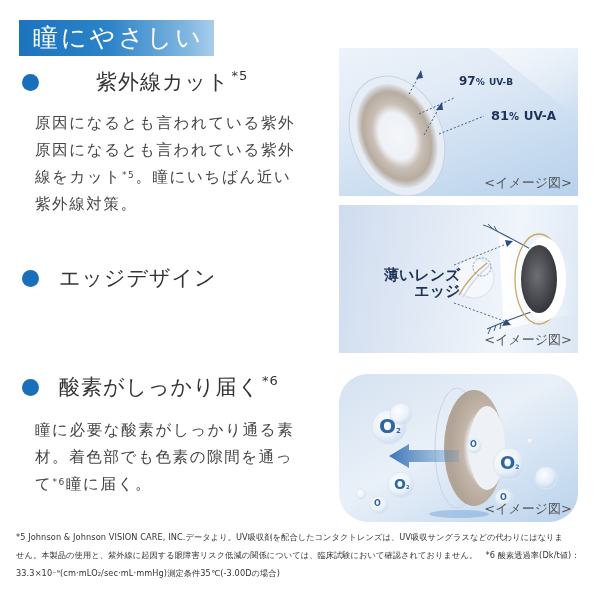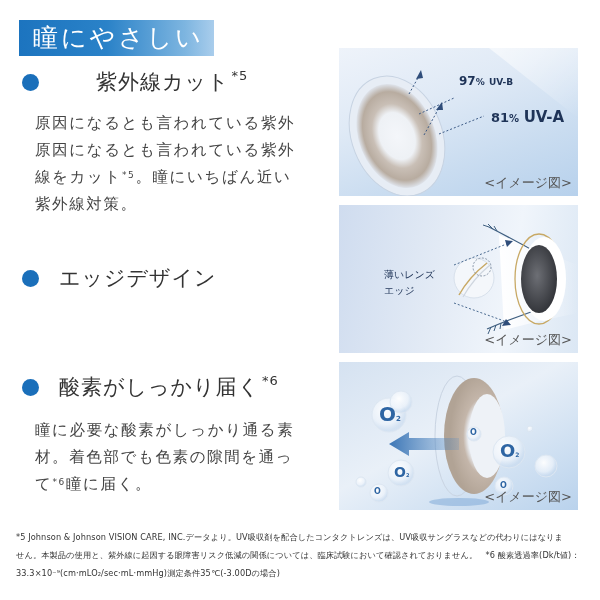--- a/index.html
+++ b/index.html
@@ -35,26 +35,26 @@
     position: absolute; right: 6px; bottom: 4px; font-size: 13px; color: #555;
   }
 
   
   #panel-uv { top: 48px;
     background: linear-gradient(160deg, #eef3fa 0%, #e0eaf6 35%, #c9dcf0 70%, #b7d1ec 100%); }
   
   #panel-edge { top: 205px;
     background: linear-gradient(100deg, #cfdcef 0%, #e2eaf5 40%, #f0f5fb 70%, #dbe7f4 100%); }
   
-  #panel-oxygen { top: 362px;
-    background: linear-gradient(150deg, #d5e2f1 0%, #e9f0f8 45%, #cfe0f2 75%, #b9d2ec 100%); }
+  #panel-oxygen { top: 374px;
+    background: linear-gradient(150deg, #d5e2f1 0%, #e9f0f8 45%, #cfe0f2 75%, #b9d2ec 100%); border-radius: 29px; }
 
   .uv-label { position: absolute; color: #1e3357; font-weight: bold; font-size: 12px; margin-top: 14px; }
   .uv-label .pct { font-size: 9px; }
-  .edge-label { position: absolute; color: #1e3357; font-weight: normal; font-size: 10px; text-align: left; line-height: 16px; }
+  .edge-label { position: absolute; color: #1e3357; font-weight: bold; font-size: 15px; text-align: right; line-height: 16px; }
 
   .footnote {
     position: absolute; left: 16px; top: 528px; width: 572px;
     font-size: 8.2px; line-height: 18px; color: #333; letter-spacing: 0.1px;
   }
 </style>
 </head>
 <body>
 
 <div class="title-banner">瞳にやさしい</div>
@@ -92,21 +92,21 @@
     <polygon points="82,22 77,31 84,30" fill="#2f4d7a"></polygon>
     <line x1="80" y1="66" x2="115" y2="50" stroke="#3d5b86" stroke-width="1" stroke-dasharray="2,2"></line>
     <line x1="85" y1="87" x2="100" y2="60" stroke="#3d5b86" stroke-width="1" stroke-dasharray="2,2"></line>
     <polygon points="103,54 97,62 104,62" fill="#2f4d7a"></polygon>
     <line x1="100" y1="86" x2="145" y2="68" stroke="#3d5b86" stroke-width="1" stroke-dasharray="2,2"></line>
   </svg>
   <div class="uv-label" style="left:120px; top:12px;">
     <span>97</span><span class="pct">%</span> <span class="pct">UV-B</span>
   </div>
   <div class="uv-label" style="left:152px; top:46px; font-size:13px;">
-    <span>81</span><span class="pct" style="font-size:10px;">%</span> <span class="pct" style="font-size:15px;">UV-A</span>
+    <span>81</span><span class="pct" style="font-size:10px;">%</span> <span class="pct" style="font-size:12px;">UV-A</span>
   </div>
   <div class="panel-caption">&lt;イメージ図&gt;</div>
 </div>
 
 <div class="feature-heading" style="top:263px;">
   <span class="bullet" style="margin-top:7px;"></span>
   <span class="heading-text">
     <div>エッジデザイン</div>
   </span>
 </div>

